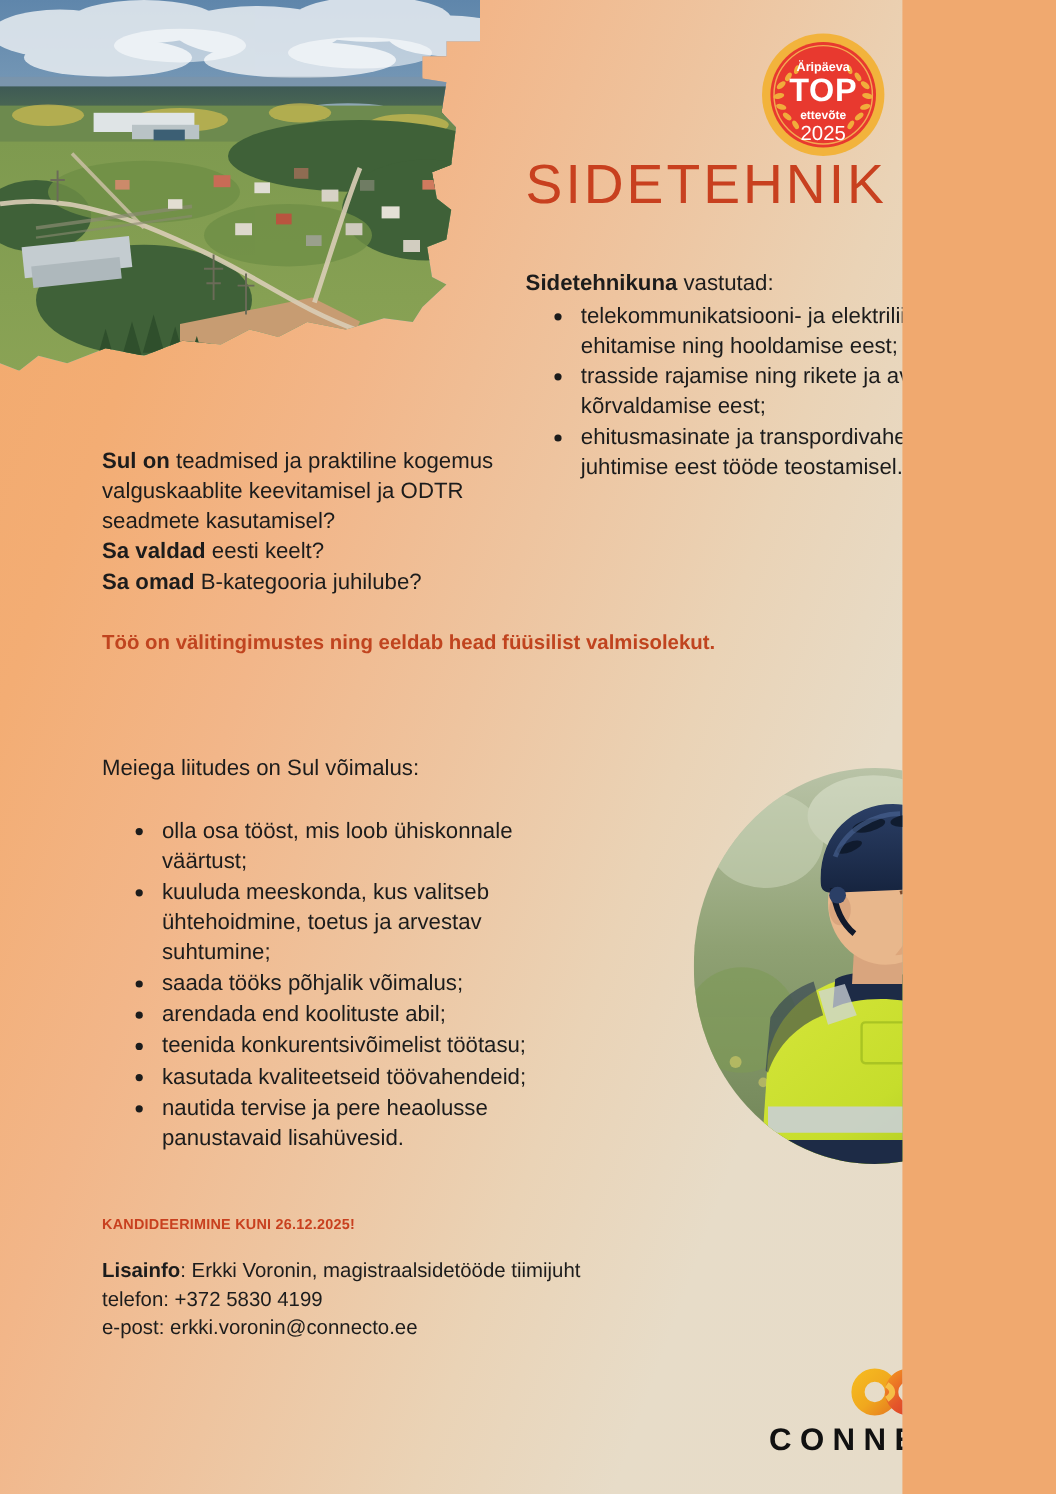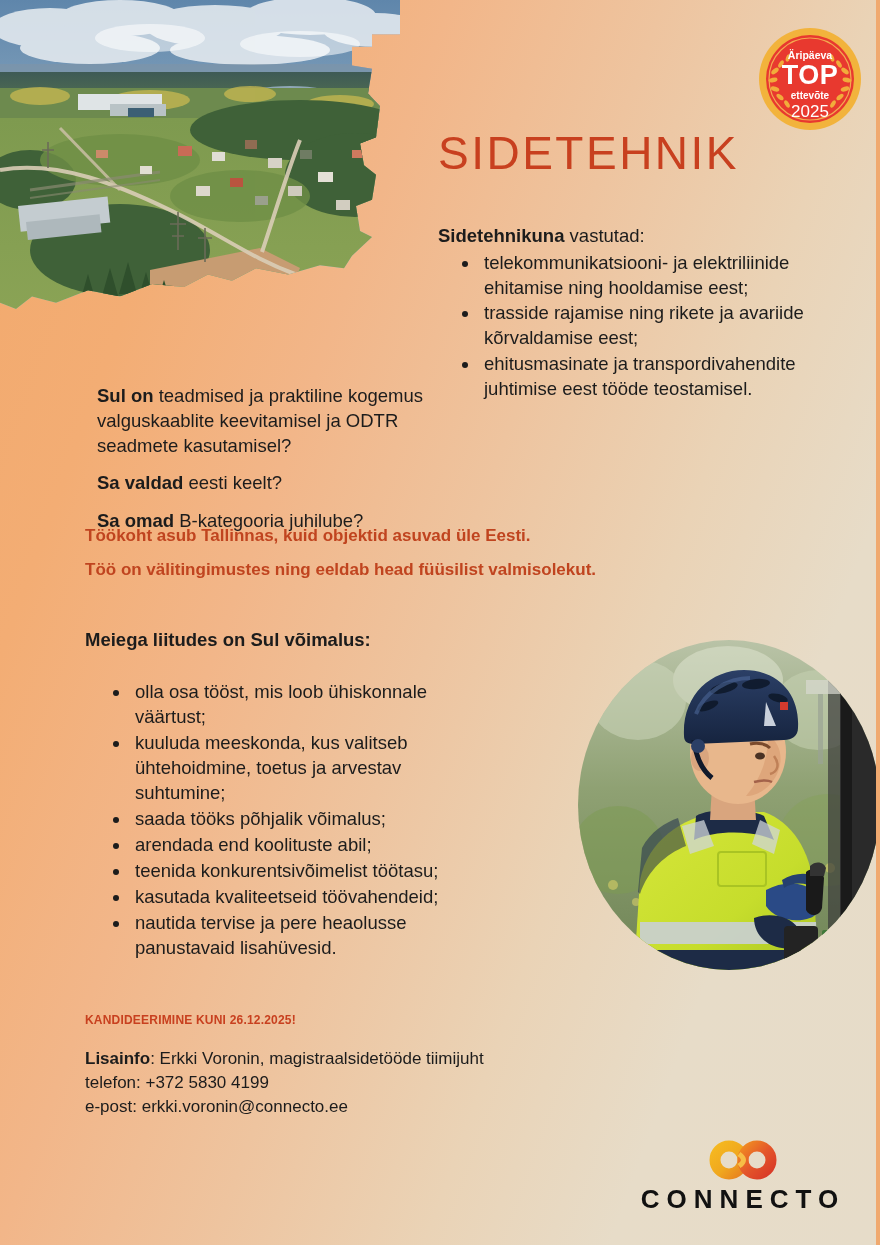--- a/index.html
+++ b/index.html
@@ -5,21 +5,21 @@
 <style>
   html,body{margin:0;padding:0;}
   body{
     width:880px;height:1245px;
     font-family:"Liberation Sans", sans-serif;
     background:#f0a96f;
     overflow:hidden;
   }
   .poster{
     position:relative;
-    width:876px;height:1245px;
+    width:752px;height:1245px;
     background:
       linear-gradient(110deg,
         #f2a96c 0%,
         #f3ad74 18%,
         #f2b689 34%,
         #eec49f 50%,
         #ead3b6 66%,
         #e7dcc8 80%,
         #e6dcc9 100%);
     overflow:hidden;
@@ -65,34 +65,34 @@
   .resp .lead{font-weight:400;margin:0 0 2px 0;}
   .resp .lead b{font-weight:700;}
   .resp ul{margin:0;padding:0 0 0 30px;list-style:disc;}
   .resp li{margin:0 0 1px 12px;padding-left:4px;}
 
   
   .reqs{
     position:absolute;left:85px;top:371px;width:360px;
     font-size:18.5px;line-height:1.36;color:#1c1c1c;
   }
-  .reqs p{margin:12px;}
+  .reqs p{margin:0;}
   .reqs b{font-weight:700;}
 
   
   .notice{
     position:absolute;left:85px;top:525px;width:700px;
     color:#c0441f;font-weight:700;font-size:17px;line-height:1.35;
   }
   .notice p{margin:0 0 11px 0;}
 
   
   .benefits-title{
     position:absolute;left:85px;top:629px;
-    font-size:18.5px;font-weight:700;color:#1c1c1c;
+    font-size:18.5px;font-weight:400;color:#1c1c1c;
   }
   .benefits{
     position:absolute;left:85px;top:666px;width:400px;
     font-size:18.5px;line-height:1.35;color:#1c1c1c;
   }
   .benefits ul{margin:14px;padding:0 0 0 32px;list-style:disc;}
   .benefits li{margin:0 0 1px 0;padding-left:4px;}
 
   
   .worker{
@@ -286,21 +286,20 @@
     </p>
     <p>
       <b>Sa valdad</b><span> eesti keelt?</span>
     </p>
     <p>
       <b>Sa omad</b><span> B-kategooria juhilube?</span>
     </p>
   </div>
 
   <div class="notice">
-    <p>Töökoht asub Tallinnas, kuid objektid asuvad üle Eesti.</p>
     <p>Töö on välitingimustes ning eeldab head füüsilist valmisolekut.</p>
   </div>
 
   <div class="benefits-title">Meiega liitudes on Sul võimalus:</div>
   <div class="benefits">
     <ul>
       <li>olla osa tööst, mis loob ühiskonnale väärtust;</li>
       <li>kuuluda meeskonda, kus valitseb ühtehoidmine, toetus ja arvestav suhtumine;</li>
       <li>saada tööks põhjalik võimalus;</li>
       <li>arendada end koolituste abil;</li>

